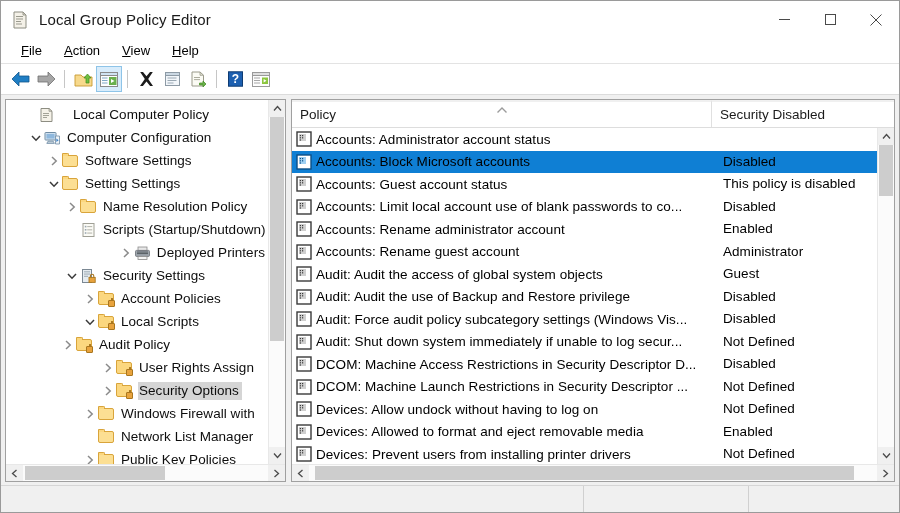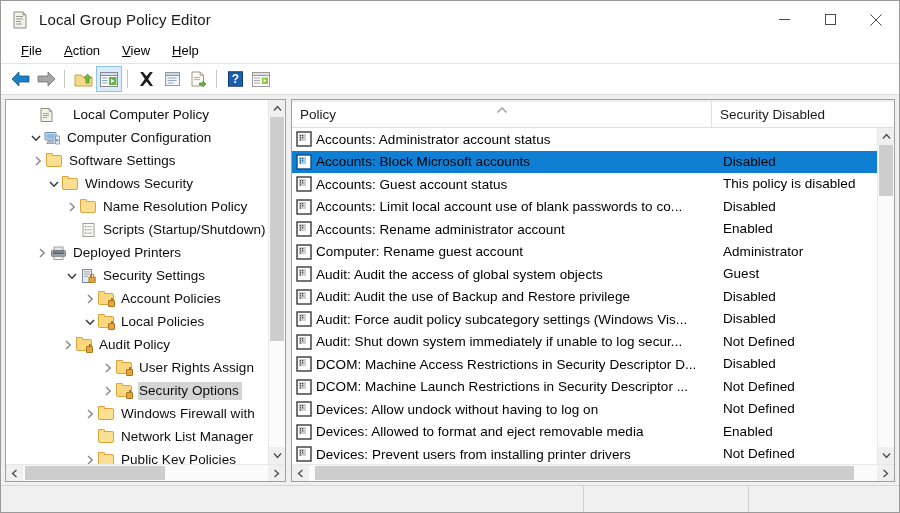--- a/index.html
+++ b/index.html
@@ -538,41 +538,41 @@
                 </span>
                 <span class="t-icon"><svg width="17" height="16" viewBox="0 0 17 16">
                     <rect x="1" y="2.5" width="11" height="7.5" rx="0.6" fill="#dbe8f3" stroke="#6f8ca4" stroke-width="1"></rect>
                     <rect x="2.4" y="3.8" width="8.2" height="4.8" fill="#8fb8dd"></rect>
                     <path d="M4 11.2 H9.2 L10.4 13.4 H2.8 Z" fill="#c2cfda" stroke="#6f8ca4" stroke-width="0.8"></path>
                     <path d="M11.5 6 L15.5 6 L15.5 14 L11.5 14 Z" fill="#eef3f7" stroke="#6f8ca4" stroke-width="0.8"></path>
                     <path d="M12.4 8.5 L14.6 10.3 L12.4 12 Z" fill="#3b7fc4"></path>
                   </svg></span>
                 <span class="t-label">Computer Configuration</span>
               </div>
-              <div class="tree-row" style="padding-left: 24px;">
+              <div class="tree-row" style="padding-left: 40px;">
                 <span class="twisty">
                   <svg width="8" height="10" viewBox="0 0 8 10">
                     <path d="M2 1 L6.2 5 L2 9" fill="none" stroke="#8a8a8a" stroke-width="1.5"></path>
                   </svg>
                 </span>
                 <span class="t-icon">
                   <span class="folder plain"></span>
                 </span>
                 <span class="t-label">Software Settings</span>
               </div>
               <div class="tree-row" style="padding-left: 40px;">
                 <span class="twisty">
                   <svg width="10" height="8" viewBox="0 0 10 8">
                     <path d="M1 2 L5 6.2 L9 2" fill="none" stroke="#3a3a3a" stroke-width="1.5"></path>
                   </svg>
                 </span>
                 <span class="t-icon">
                   <span class="folder plain"></span>
                 </span>
-                <span class="t-label">Windows Security</span>
+                <span class="t-label">Setting Settings</span>
               </div>
               <div class="tree-row" style="padding-left: 58px;">
                 <span class="twisty">
                   <svg width="8" height="10" viewBox="0 0 8 10">
                     <path d="M2 1 L6.2 5 L2 9" fill="none" stroke="#8a8a8a" stroke-width="1.5"></path>
                   </svg>
                 </span>
                 <span class="t-icon">
                   <span class="folder plain"></span>
                 </span>
@@ -584,21 +584,21 @@
                     <rect x="3" y="1.5" width="11" height="13" fill="#fbfbf6" stroke="#a0a096" stroke-width="1"></rect>
                     <rect x="4.8" y="3.8" width="1.6" height="1.6" fill="#9aa6b0"></rect>
                     <rect x="7.2" y="4.2" width="5" height="0.9" fill="#aaaaa0"></rect>
                     <rect x="4.8" y="7" width="1.6" height="1.6" fill="#9aa6b0"></rect>
                     <rect x="7.2" y="7.4" width="5" height="0.9" fill="#aaaaa0"></rect>
                     <rect x="4.8" y="10.2" width="1.6" height="1.6" fill="#9aa6b0"></rect>
                     <rect x="7.2" y="10.6" width="5" height="0.9" fill="#aaaaa0"></rect>
                   </svg></span>
                 <span class="t-label">Scripts (Startup/Shutdown)</span>
               </div>
-              <div class="tree-row" style="padding-left: 28px;">
+              <div class="tree-row" style="padding-left: 91px; justify-content: flex-end;">
                 <span class="twisty">
                   <svg width="8" height="10" viewBox="0 0 8 10">
                     <path d="M2 1 L6.2 5 L2 9" fill="none" stroke="#8a8a8a" stroke-width="1.5"></path>
                   </svg>
                 </span>
                 <span class="t-icon"><svg width="17" height="16" viewBox="0 0 17 16">
                     <rect x="4" y="2" width="9" height="3.4" fill="#e8e8e8" stroke="#8a8a8a" stroke-width="0.8"></rect>
                     <rect x="1.5" y="5.4" width="14" height="6" rx="1" fill="#9fa6ad" stroke="#6a6f75" stroke-width="0.8"></rect>
                     <rect x="3" y="6.6" width="11" height="0.9" fill="#4b5257"></rect>
                     <rect x="3" y="8.2" width="11" height="0.9" fill="#4b5257"></rect>
@@ -637,21 +637,21 @@
               <div class="tree-row" style="padding-left: 76px;">
                 <span class="twisty">
                   <svg width="10" height="8" viewBox="0 0 10 8">
                     <path d="M1 2 L5 6.2 L9 2" fill="none" stroke="#3a3a3a" stroke-width="1.5"></path>
                   </svg>
                 </span>
                 <span class="t-icon">
                   <span class="folder"></span>
                   <span class="lock"></span>
                 </span>
-                <span class="t-label">Local Policies</span>
+                <span class="t-label">Local Scripts</span>
               </div>
               <div class="tree-row" style="padding-left: 54px;">
                 <span class="twisty">
                   <svg width="8" height="10" viewBox="0 0 8 10">
                     <path d="M2 1 L6.2 5 L2 9" fill="none" stroke="#8a8a8a" stroke-width="1.5"></path>
                   </svg>
                 </span>
                 <span class="t-icon">
                   <span class="folder"></span>
                   <span class="lock"></span>
@@ -833,21 +833,21 @@
               <div class="list-row">
                 <span class="row-icon"><svg width="16" height="16" viewBox="0 0 16 16">
                     <rect x="1" y="1" width="14" height="14" fill="#ffffff" stroke="#3a3a3a" stroke-width="1.4"></rect>
                     <rect x="3" y="3" width="7" height="7" fill="#cfcfcf"></rect>
                     <rect x="3.8" y="4" width="1.2" height="1.2" fill="#3a3a3a"></rect>
                     <rect x="6" y="4" width="1.2" height="1.2" fill="#3a3a3a"></rect>
                     <rect x="3.8" y="6.2" width="1.2" height="1.2" fill="#3a3a3a"></rect>
                     <rect x="6" y="6.2" width="1.2" height="1.2" fill="#3a3a3a"></rect>
                     <rect x="3.8" y="8.4" width="1.2" height="1.2" fill="#3a3a3a"></rect>
                   </svg></span>
-                <span class="cell-policy">Computer: Rename guest account</span>
+                <span class="cell-policy">Accounts: Rename guest account</span>
                 <span class="cell-setting">Guest</span>
               </div>
               <div class="list-row">
                 <span class="row-icon"><svg width="16" height="16" viewBox="0 0 16 16">
                     <rect x="1" y="1" width="14" height="14" fill="#ffffff" stroke="#3a3a3a" stroke-width="1.4"></rect>
                     <rect x="3" y="3" width="7" height="7" fill="#cfcfcf"></rect>
                     <rect x="3.8" y="4" width="1.2" height="1.2" fill="#3a3a3a"></rect>
                     <rect x="6" y="4" width="1.2" height="1.2" fill="#3a3a3a"></rect>
                     <rect x="3.8" y="6.2" width="1.2" height="1.2" fill="#3a3a3a"></rect>
                     <rect x="6" y="6.2" width="1.2" height="1.2" fill="#3a3a3a"></rect>

